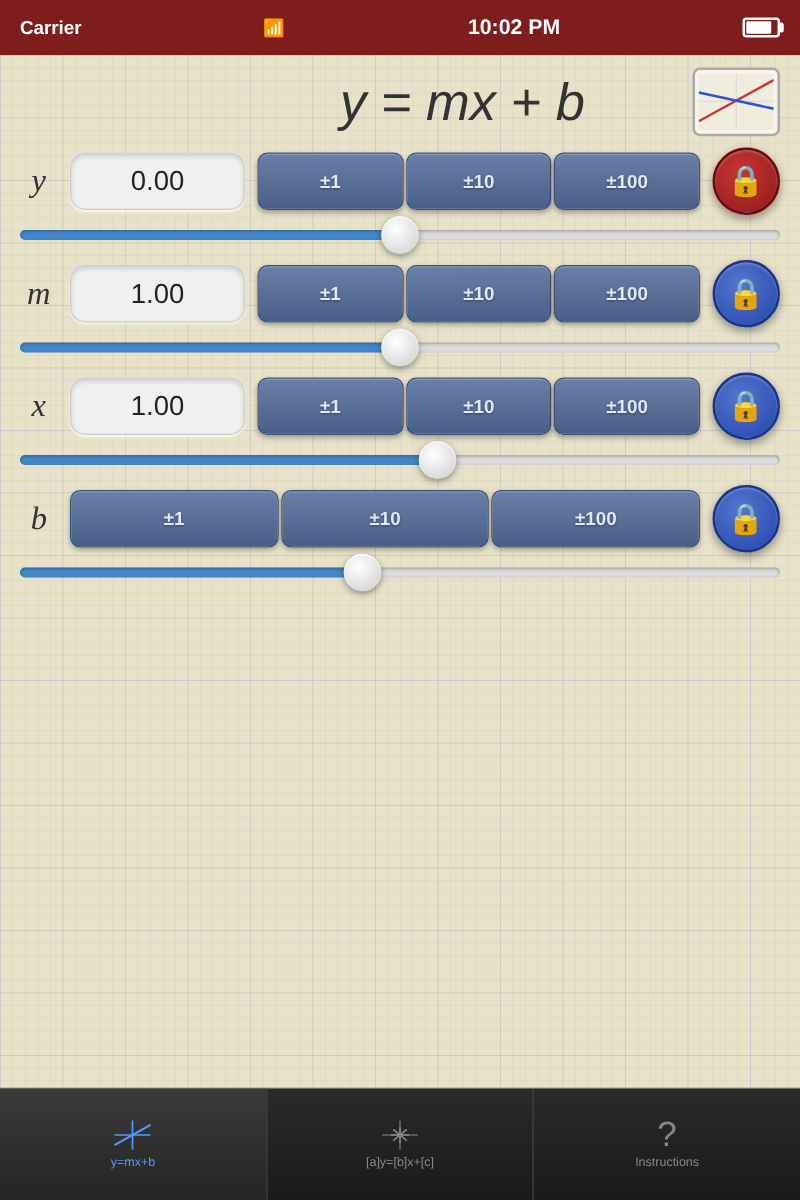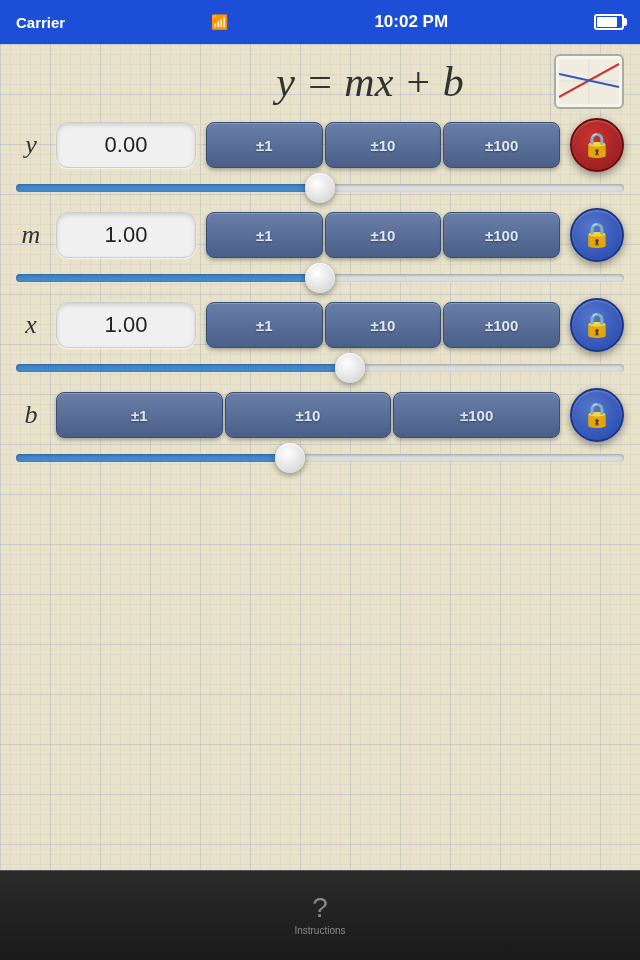--- a/index.html
+++ b/index.html
@@ -8,21 +8,21 @@
       height: 960px;
       overflow: hidden;
       font-family: 'Helvetica Neue', Helvetica, Arial, sans-serif;
       background: #e8e4d0;
     }
 
     
     #status-bar {
       width: 640px;
       height: 44px;
-      background: #1d4ed8;
+      background: #7f1d1d;
       display: flex;
       align-items: center;
       justify-content: space-between;
       padding: 0 16px;
       color: #fff;
       font-size: 16px;
       font-weight: bold;
     }
     #status-bar .carrier { font-size: 15px; }
     #status-bar .time { font-size: 17px; font-weight: bold; }
@@ -79,21 +79,21 @@
       align-items: center;
       justify-content: center;
       padding-top: 14px;
       padding-bottom: 8px;
       position: relative;
     }
     #formula-text {
       font-size: 42px;
       font-style: italic;
       color: #333;
-      font-family: Liberation Serif, serif;
+      font-family: Liberation Sans, sans-serif;
       text-align: center;
       flex: 1;
       margin-left: 100px;
     }
     #graph-thumbnail {
       position: absolute;
       right: 16px;
       top: 10px;
       width: 70px;
       height: 55px;
@@ -358,23 +358,47 @@
   <div class="slider-row">
     <div class="slider-track" style="--fill: 45%;">
       <div class="slider-thumb" style="left: 45%;"></div>
     </div>
   </div>
 
 </div>
 
 <div id="tab-bar">
 
-
-
-
+  <div class="tab-item active">
+    <div class="tab-math-icon">
+      <svg class="axis-svg" viewBox="0 0 40 30">
+        <line x1="4" y1="15" x2="36" y2="15" stroke="#5599ff" stroke-width="1.5"></line>
+        <line x1="20" y1="2" x2="20" y2="28" stroke="#5599ff" stroke-width="1.5"></line>
+        <line x1="4" y1="24" x2="36" y2="6" stroke="#5599ff" stroke-width="2"></line>
+      </svg>
+    </div>
+    <span class="tab-label">y=mx+b</span>
+  </div>
+
+
+
+  <div class="tab-item">
+    <div class="tab-math-icon">
+      <svg class="axis-svg" viewBox="0 0 40 30">
+        <line x1="4" y1="15" x2="36" y2="15" stroke="#888" stroke-width="1"></line>
+        <line x1="20" y1="2" x2="20" y2="28" stroke="#888" stroke-width="1"></line>
+
+        <line x1="14" y1="10" x2="26" y2="20" stroke="#888" stroke-width="1.5"></line>
+        <line x1="26" y1="10" x2="14" y2="20" stroke="#888" stroke-width="1.5"></line>
+        <line x1="20" y1="8" x2="20" y2="22" stroke="#888" stroke-width="1.5"></line>
+        <line x1="12" y1="15" x2="28" y2="15" stroke="#888" stroke-width="1.5"></line>
+      </svg>
+    </div>
+    <span class="tab-label">[a]y=[b]x+[c]</span>
+  </div>
 
   <div class="tab-item">
     <div class="tab-math-icon">
       <span style="font-size:28px; color:#888;">?</span>
     </div>
     <span class="tab-label">Instructions</span>
   </div>
 
 </div>
 

